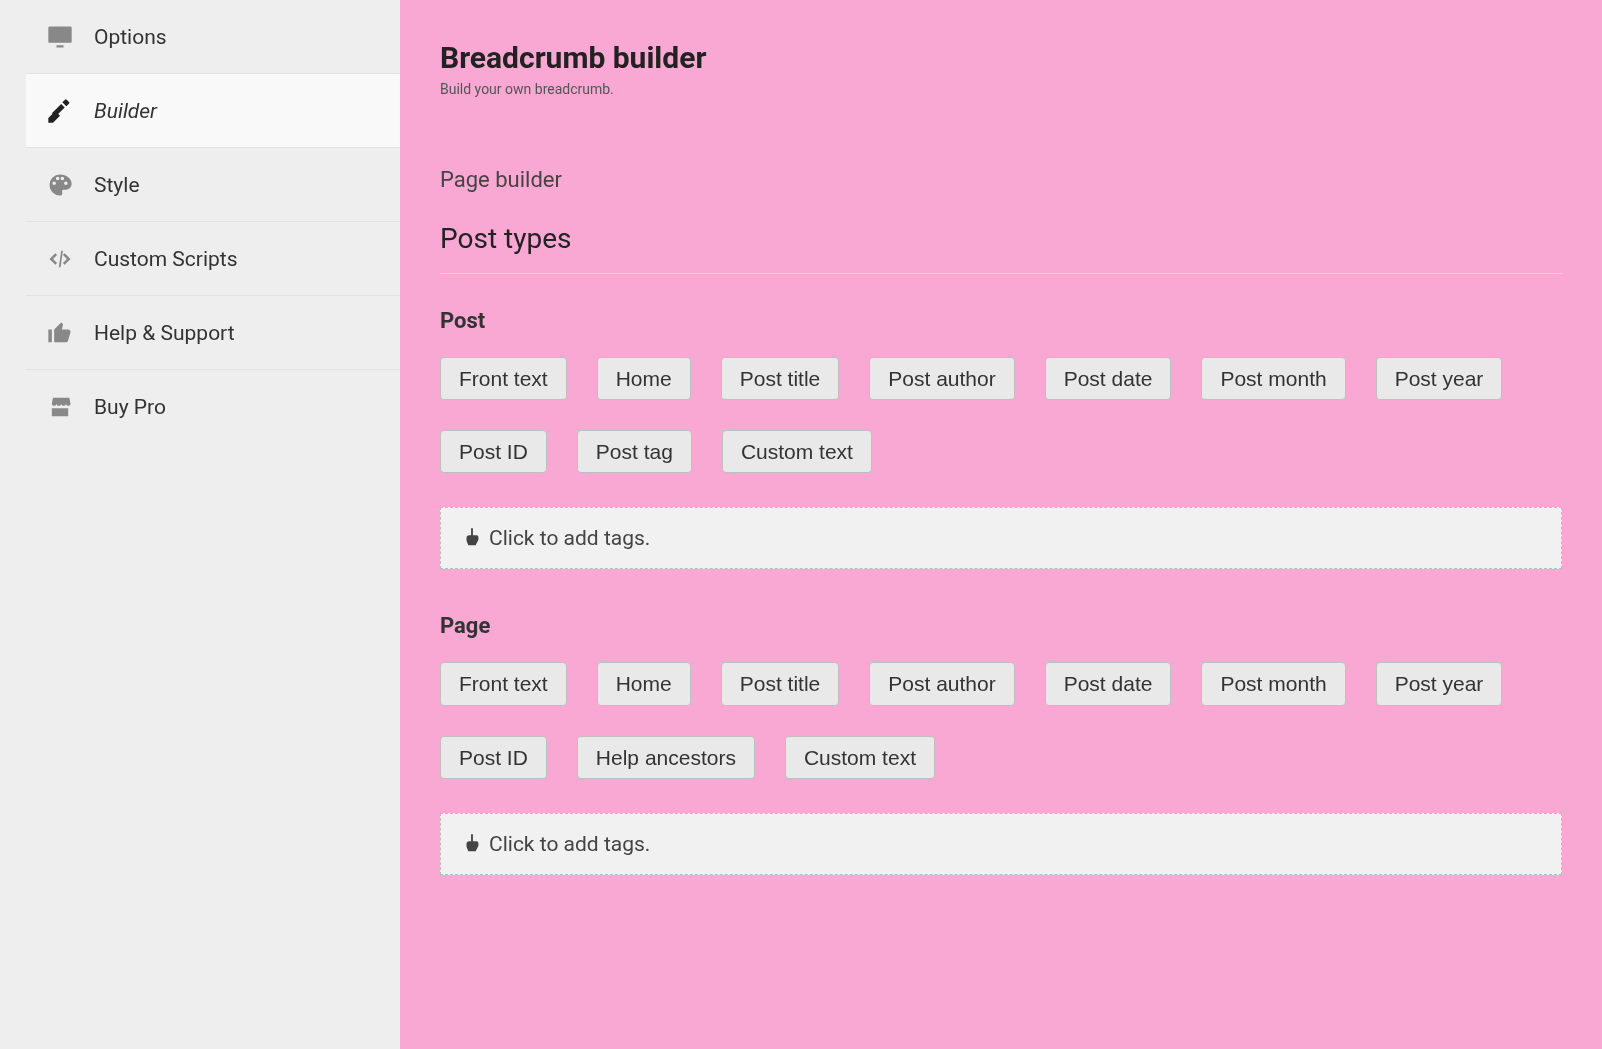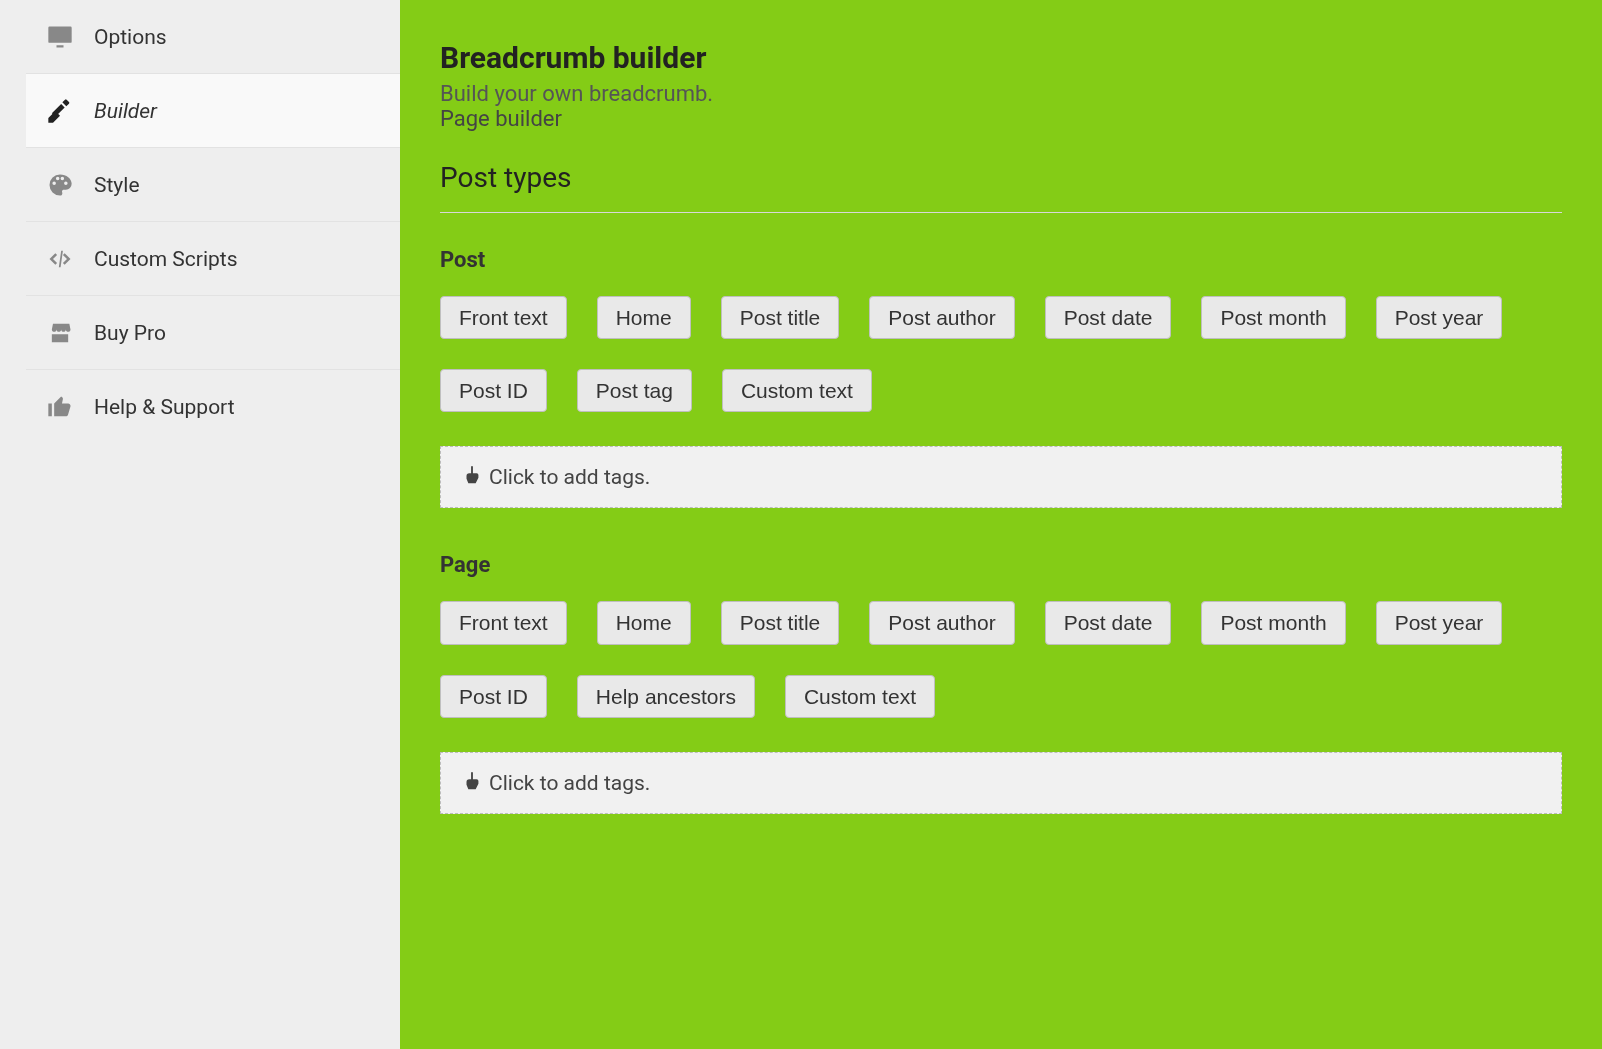--- a/index.html
+++ b/index.html
@@ -42,32 +42,33 @@
     display: flex;
     align-items: center;
     justify-content: center;
     color: #888;
   }
   .sidebar-item.active .icon { color: #222; }
   .sidebar-item .icon svg { width: 28px; height: 28px; fill: currentColor; }
 
   .main {
     flex: 1;
-    background: #84cc16;
+    background: #f9a8d4;
     padding: 40px;
   }
   .page-title {
     font-size: 30px;
     font-weight: 700;
     color: #222;
     margin-bottom: 6px;
   }
   .page-subtitle {
-    font-size: 22px;
+    font-size: 14px;
     color: #555;
+    margin-bottom: 70px;
   }
   .section-label {
     font-size: 22px;
     color: #444;
     margin-bottom: 30px;
   }
   .section-heading {
     font-size: 28px;
     font-weight: 400;
     color: #222;
@@ -95,21 +96,21 @@
     font-size: 21px;
     color: #333;
     cursor: pointer;
     line-height: 1.2;
   }
   .drop-zone {
     border: 1.5px dashed #bcbcbc;
     background: #f1f1f1;
     padding: 18px 20px;
     display: flex;
-    align-items: flex-start;
+    align-items: center;
     font-size: 21px;
     color: #444;
     margin-bottom: 44px;
     cursor: pointer;
   }
   .drop-zone svg {
     width: 22px;
     height: 22px;
     margin-right: 6px;
     fill: #444;
@@ -154,33 +155,33 @@
         <svg viewBox="0 0 24 24">
             <path d="M8 7l-5 5 5 5 1.5-1.5L6 12l3.5-3.5L8 7zm8 0l-1.5 1.5L18 12l-3.5 3.5L16 17l5-5-5-5z M13 5l-2 14h1.5l2-14H13z"></path>
           </svg>
       </span>
       <span>Custom Scripts</span>
     </div>
 
     <div class="sidebar-item">
       <span class="icon">
         <svg viewBox="0 0 24 24">
+            <path d="M2 20h3V9H2v11zm19-9c0-1.1-.9-2-2-2h-5.3l.8-3.8v-.3c0-.4-.2-.8-.4-1.1L13 3l-6 6v11h10c.8 0 1.5-.5 1.8-1.2l2.1-7c.1-.3.1-.5.1-.8z"></path>
+          </svg>
+      </span>
+      <span>Help &amp; Support</span>
+    </div>
+
+    <div class="sidebar-item">
+      <span class="icon">
+        <svg viewBox="0 0 24 24">
             <path d="M4 4h16l1 5c0 1.1-.9 2-2 2s-2-.9-2-2c0 1.1-.9 2-2 2s-2-.9-2-2c0 1.1-.9 2-2 2s-2-.9-2-2c0 1.1-.9 2-2 2s-2-.9-2-2l1-5zm1 9h14v7H5v-7z"></path>
           </svg>
       </span>
       <span>Buy Pro</span>
-    </div>
-
-    <div class="sidebar-item">
-      <span class="icon">
-        <svg viewBox="0 0 24 24">
-            <path d="M2 20h3V9H2v11zm19-9c0-1.1-.9-2-2-2h-5.3l.8-3.8v-.3c0-.4-.2-.8-.4-1.1L13 3l-6 6v11h10c.8 0 1.5-.5 1.8-1.2l2.1-7c.1-.3.1-.5.1-.8z"></path>
-          </svg>
-      </span>
-      <span>Help &amp; Support</span>
     </div>
 
   </nav>
 
   <main class="main">
     <h1 class="page-title">Breadcrumb builder</h1>
     <p class="page-subtitle">Build your own breadcrumb.</p>
 
     <div class="section-label">Page builder</div>
     <h2 class="section-heading">Post types</h2>

